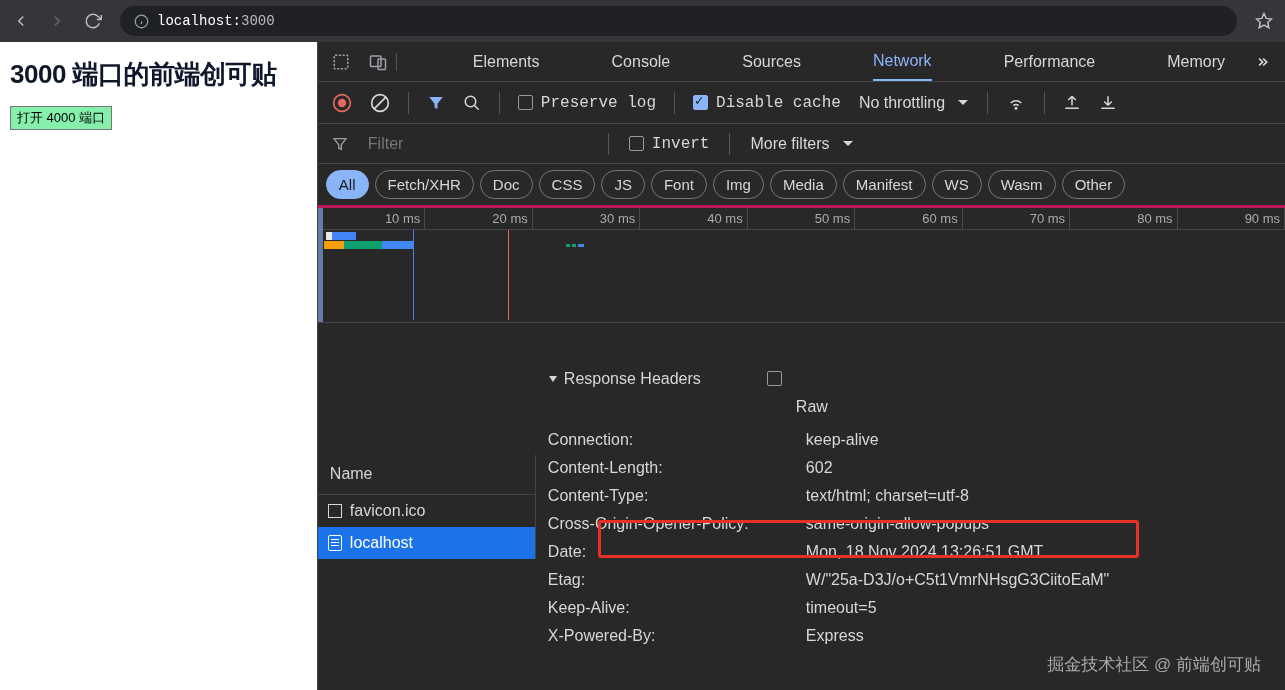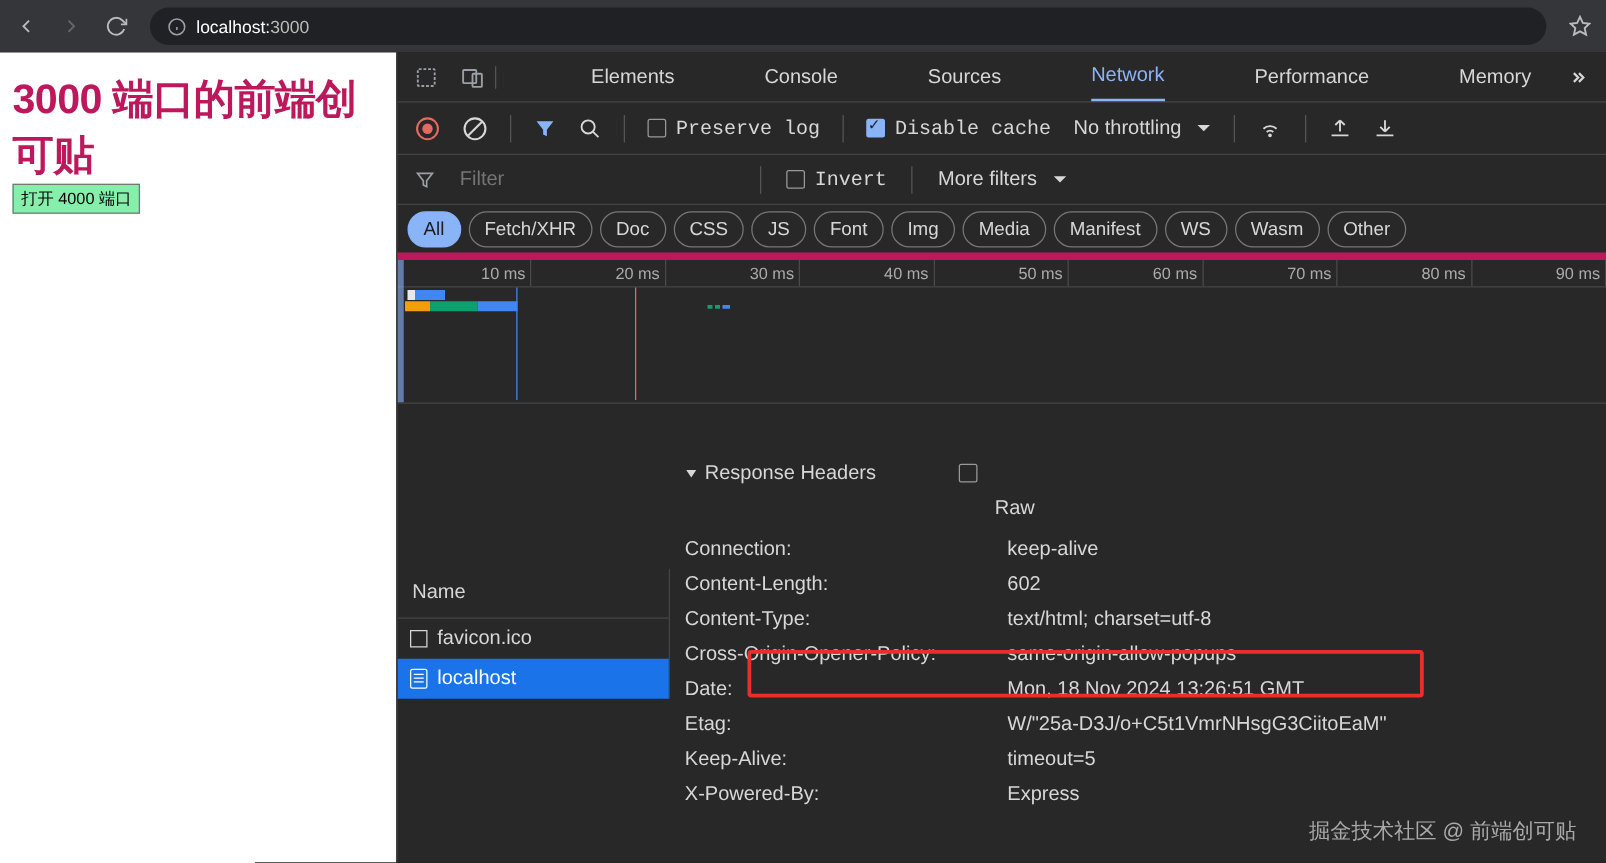--- a/index.html
+++ b/index.html
@@ -1,41 +1,41 @@
 <!DOCTYPE html>
 <html><head>
 <meta charset="utf-8">
 <style>
 * { margin: 0; padding: 0; box-sizing: border-box; }
 body { font-family: -apple-system, BlinkMacSystemFont, "Segoe UI", Arial, sans-serif; width: 1285px; height: 690px; background: #202124; overflow: hidden; }
 .browser-toolbar { height: 42px; background: #35363a; display: flex; align-items: center; padding: 0 12px; gap: 18px; }
 .nav-btn { color: #bbb; cursor: pointer; display: flex; align-items: center; }
 .nav-btn.disabled { color: #666; }
-.url-bar { flex: 1; height: 30px; background: #202124; border-radius: 15px; display: flex; align-items: center; padding: 0 14px; gap: 8px; color: #e8eaed; font-size: 14px; }
+.url-bar { flex: 1; height: 30px; background: #202124; border-radius: 15px; display: flex; align-items: center; padding: 0 14px; gap: 8px; color: #e8eaed; font-size: 14px; font-family: Liberation Mono, monospace; }
 .url-info { color: #9aa0a6; display: flex; align-items: center; }
 .main-area { display: flex; height: calc(100% - 42px); }
 .page-content { width: 382px; background: #fff; padding: 10px; overflow: hidden; }
-.page-title { font-size: 33px; font-weight: 700; color: #be185d; margin-bottom: 0; margin-top: 5px; font-family: "Microsoft YaHei", sans-serif; letter-spacing: -0.5px; }
+.page-title { font-size: 26px; font-weight: 700; color: #0f172a; margin-bottom: 14px; margin-top: 5px; font-family: "Microsoft YaHei", sans-serif; letter-spacing: -0.5px; }
 .page-btn { background: #86efac; border: 1px solid #767676; padding: 2px 6px; font-size: 13px; cursor: pointer; font-family: "Microsoft YaHei", sans-serif; }
 .devtools { flex: 1; background: #282828; display: flex; flex-direction: column; border-left: 1px solid #444; }
 .dt-tabs { height: 40px; background: #282828; display: flex; align-items: center; border-bottom: 1px solid #444; padding: 0 14px; gap: 28px; color: #d7d7d7; font-size: 16px; }
 .dt-tab-icons { display: flex; gap: 18px; align-items: center; padding-right: 8px; border-right: 1px solid #555; margin-right: 4px; }
 .dt-tab { cursor: pointer; height: 100%; display: flex; align-items: center; margin-left: 44px; }
 .dt-tab.active { color: #8ab4f8; border-bottom: 2px solid #8ab4f8; }
 .dt-toolbar { height: 42px; display: flex; align-items: center; padding: 0 14px; gap: 18px; border-bottom: 1px solid #444; color: #d7d7d7; font-size: 16px; }
 .dt-icon { display: flex; align-items: center; cursor: pointer; }
 .dt-sep { width: 1px; height: 22px; background: #555; }
 .dt-check { display: flex; align-items: center; gap: 8px; font-family: Liberation Mono, monospace; }
 .dt-checkbox { width: 15px; height: 15px; border: 1.5px solid #999; border-radius: 2px; position: relative; }
 .dt-checkbox.checked { background: #8ab4f8; border-color: #8ab4f8; }
 .dt-checkbox.checked::after { content: "✓"; color: #202124; position: absolute; left: 1px; top: -4px; font-size: 14px; font-weight: bold; }
 .dt-select { display: flex; align-items: center; gap: 12px; cursor: pointer; }
 .filter-row { height: 40px; display: flex; align-items: center; padding: 0 14px; gap: 20px; border-bottom: 1px solid #444; color: #d7d7d7; font-size: 16px; }
 .filter-input { background: transparent; border: none; color: #d7d7d7; font-size: 16px; outline: none; width: 220px; }
-.type-filters { height: 44px; display: flex; align-items: center; padding: 0 8px; gap: 6px; border-bottom: 6px solid #be185d; }
+.type-filters { height: 44px; display: flex; align-items: center; padding: 0 8px; gap: 6px; border-bottom: 3px solid #be185d; }
 .type-pill { padding: 5px 12px; border-radius: 16px; color: #d7d7d7; font-size: 15px; border: 1px solid #777; cursor: pointer; }
 .type-pill.active { background: #8ab4f8; color: #1c1c1c; border-color: #8ab4f8; font-weight: 500; }
 .timeline { height: 115px; border-bottom: 1px solid #444; position: relative; overflow: hidden; }
 .timeline-ruler { height: 22px; display: flex; color: #ababab; font-size: 13px; border-bottom: 1px solid #444; }
 .timeline-tick { flex: 1; text-align: right; padding-right: 4px; border-right: 1px solid #4a4a4a; padding-top: 3px; }
 .timeline-bars { position: relative; padding-top: 2px; }
 .timeline-row { height: 8px; margin-bottom: 1px; position: relative; }
 .tbar { position: absolute; height: 8px; }
 .network-split { flex: 1; display: flex; overflow: hidden; align-items: center; }
 .request-list { width: 218px; border-right: 1px solid #444; display: flex; flex-direction: column; }

